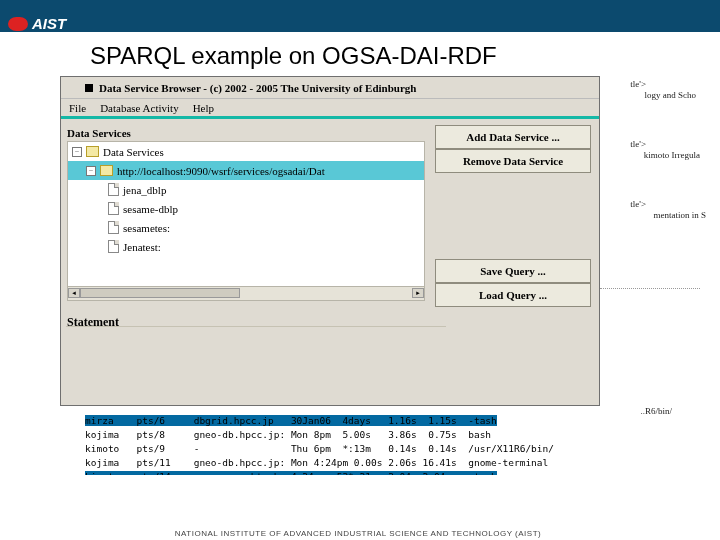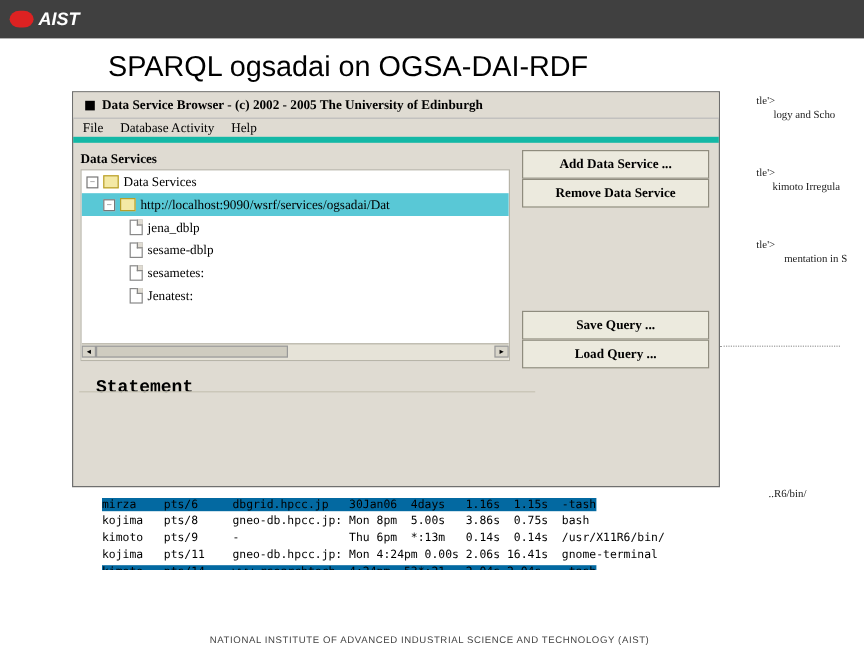--- a/index.html
+++ b/index.html
@@ -10,23 +10,23 @@
     font-family: Arial, Helvetica, sans-serif;
     font-size: 11px;
     background: #ffffff;
     color: #000;
     position: relative;
     overflow: hidden;
   }
   .topbar {
     width: 100%;
     height: 32px;
-    background: #404040;
-    display: flex;
-    align-items: center;
+    background: #0c4a6e;
+    display: flex;
+    align-items: flex-end;
     padding: 0 8px;
   }
   .topbar .logo {
     display: flex;
     align-items: center;
     gap: 4px;
   }
   .topbar .logo-oval {
     width: 20px; height: 14px;
     background: #d22;
@@ -69,38 +69,38 @@
     width: 540px;
     height: 330px;
     background: #dfdbd2;
     border: 1px solid #6f6f6f;
   }
   .win-titlebar {
     height: 22px;
     background: #dfdbd2;
     display: flex;
     align-items: center;
-    padding: 0 10px;
+    padding: 0 24px;
     font-weight: bold;
     font-family: "Georgia", serif;
     font-size: 11px;
     border-bottom: 1px solid #bbb;
   }
   .win-titlebar .bullet {
     width: 8px; height: 8px; background:#000; margin-right:6px;
   }
   .menubar {
     height: 20px;
     display: flex;
     align-items: center;
     gap: 14px;
     padding: 0 8px;
     font-family: Georgia, serif;
     font-size: 11px;
-    border-bottom: 5px solid #14b8a6;
+    border-bottom: 3px solid #14b8a6;
   }
   .menubar span { cursor: default; }
 
   .body-cols {
     display: flex;
     height: calc(100% - 42px);
   }
   .left-pane {
     flex: 0 0 370px;
     padding: 4px 6px;
@@ -180,25 +180,24 @@
     position:absolute; left:12px; top:1px; height:10px; width:160px;
     background:#cfccc0; border:1px solid #999;
   }
   .tree-scroll .arrow {
     position:absolute; top:1px; width:12px; height:10px;
     background:#d8d5ca;border:1px solid #999;
     font-size:7px; display:flex;align-items:center;justify-content:center;
   }
 
   .stmt-label {
-    font-family: Liberation Mono, monospace;
-    font-weight: bold;
-    font-size: 15px;
+    font-family: Liberation Serif, serif;
+    font-weight: bold;
+    font-size: 12px;
     margin-top: 14px;
-    margin-left: 13px;
   }
   .stmt-underline {
     width: 380px;
     height: 0;
     border-top: 1px solid #c6c2b3;
     position:absolute;
     left: 66px;
     top: 250px;
   }
 
@@ -256,21 +255,21 @@
 </head>
 <body>
 
 <div class="topbar">
   <div class="logo">
     <span class="logo-oval"></span>
     <span class="logo-text">AIST</span>
   </div>
 </div>
 
-<div class="main-title">SPARQL ogsadai on OGSA-DAI-RDF</div>
+<div class="main-title">SPARQL example on OGSA-DAI-RDF</div>
 
 <div class="stage">
 
   <div class="bg-snip" style="right:74px;top:3px;">tle'&gt;</div>
   <div class="bg-snip" style="right:24px;top:14px;">logy and Scho</div>
   <div class="bg-snip" style="right:74px;top:63px;">tle'&gt;</div>
   <div class="bg-snip" style="right:20px;top:74px;">kimoto Irregula</div>
   <div class="bg-snip" style="right:74px;top:123px;">tle'&gt;</div>
   <div class="bg-snip" style="right:14px;top:134px;">mentation in S</div>
   <div class="bg-snip" style="right:48px;top:330px;">..R6/bin/</div>

